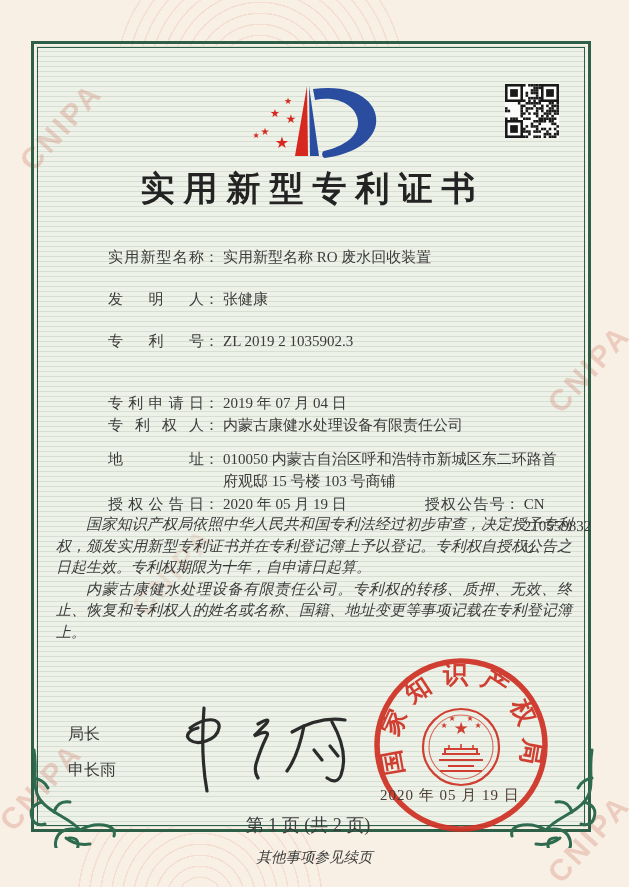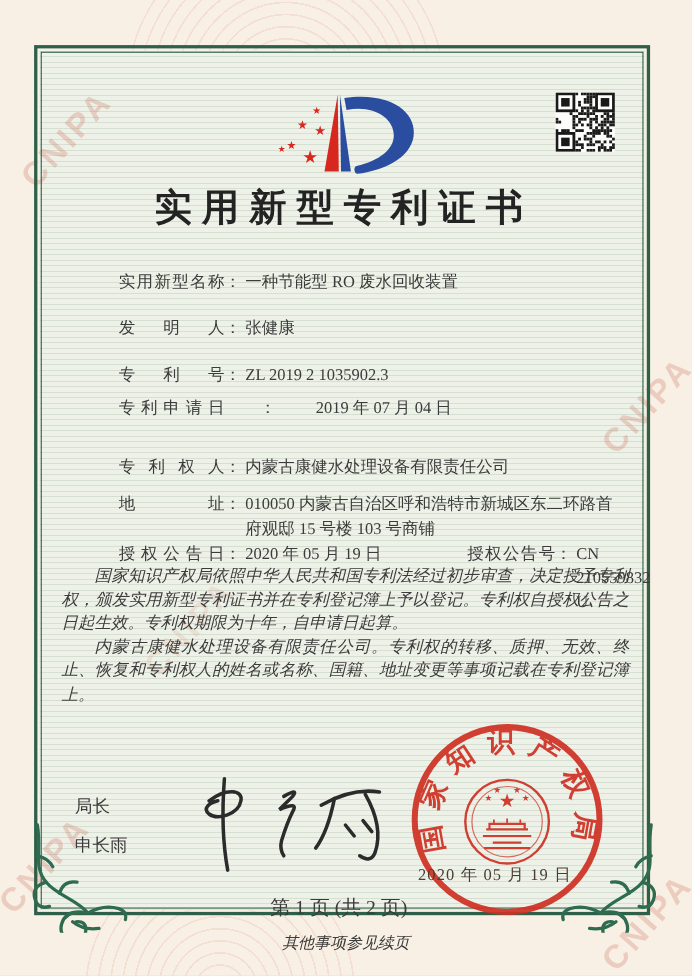--- a/index.html
+++ b/index.html
@@ -262,33 +262,33 @@
         <rect x="1" y="15" width="5" height="5" fill="#fdfdfb"></rect>
         <rect x="2" y="16" width="3" height="3" fill="#1a1a1a"></rect>
       </svg></div>
 
   <div class="title">实用新型专利证书</div>
 
   <div class="fields">
     <div class="frow" style="top:246px;">
       <span class="f-label">实用新型名称</span>
         <span class="f-colon">：</span>
-      <span class="f-value">一种节能型 RO 废水回收装置</span>
+      <span class="f-value">实用新型名称 RO 废水回收装置</span>
     </div>
     <div class="frow" style="top:288px;">
       <span class="f-label">发明人</span>
         <span class="f-colon">：</span>
       <span class="f-value">张健康</span>
     </div>
     <div class="frow" style="top:330px;">
       <span class="f-label">专利号</span>
         <span class="f-colon">：</span>
       <span class="f-value">ZL 2019 2 1035902.3</span>
     </div>
-    <div class="frow" style="top:360px;gap:32px;">
+    <div class="frow" style="top:392px;">
       <span class="f-label">专利申请日</span>
         <span class="f-colon">：</span>
       <span class="f-value">2019 年 07 月 04 日</span>
     </div>
     <div class="frow" style="top:414px;">
       <span class="f-label">专利权人</span>
         <span class="f-colon">：</span>
       <span class="f-value">内蒙古康健水处理设备有限责任公司</span>
     </div>
     <div class="frow" style="top:448px;">

